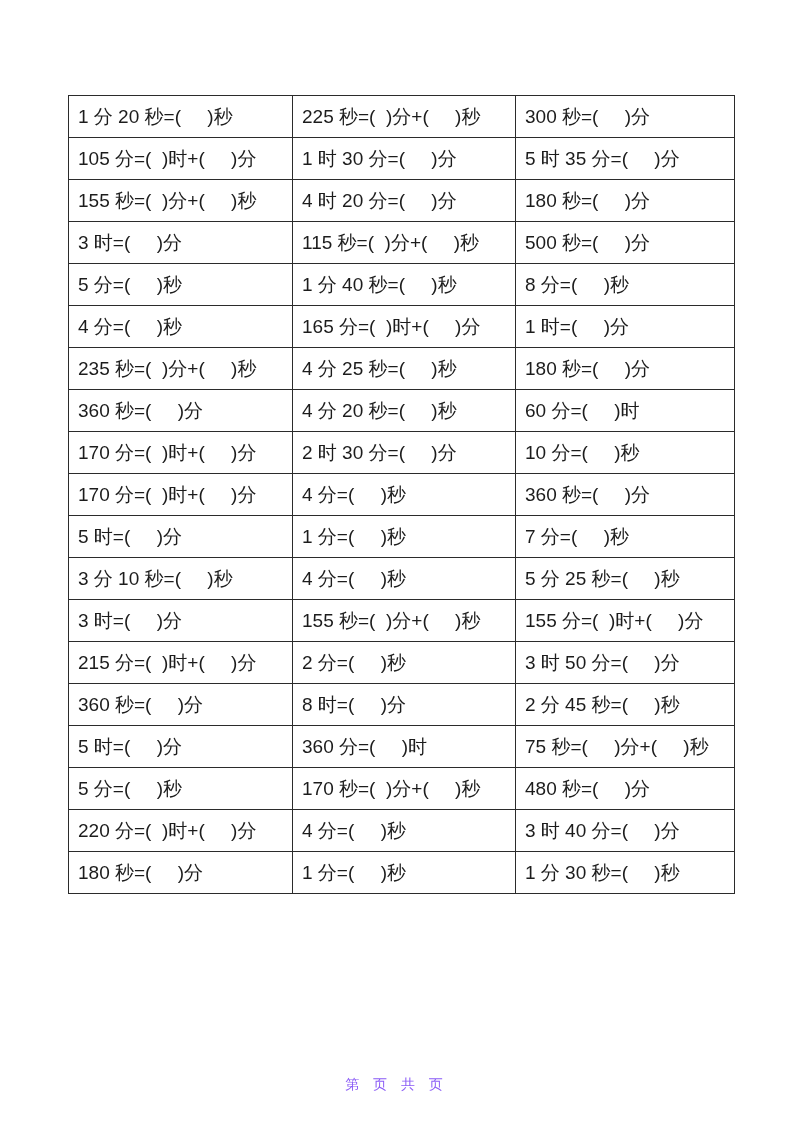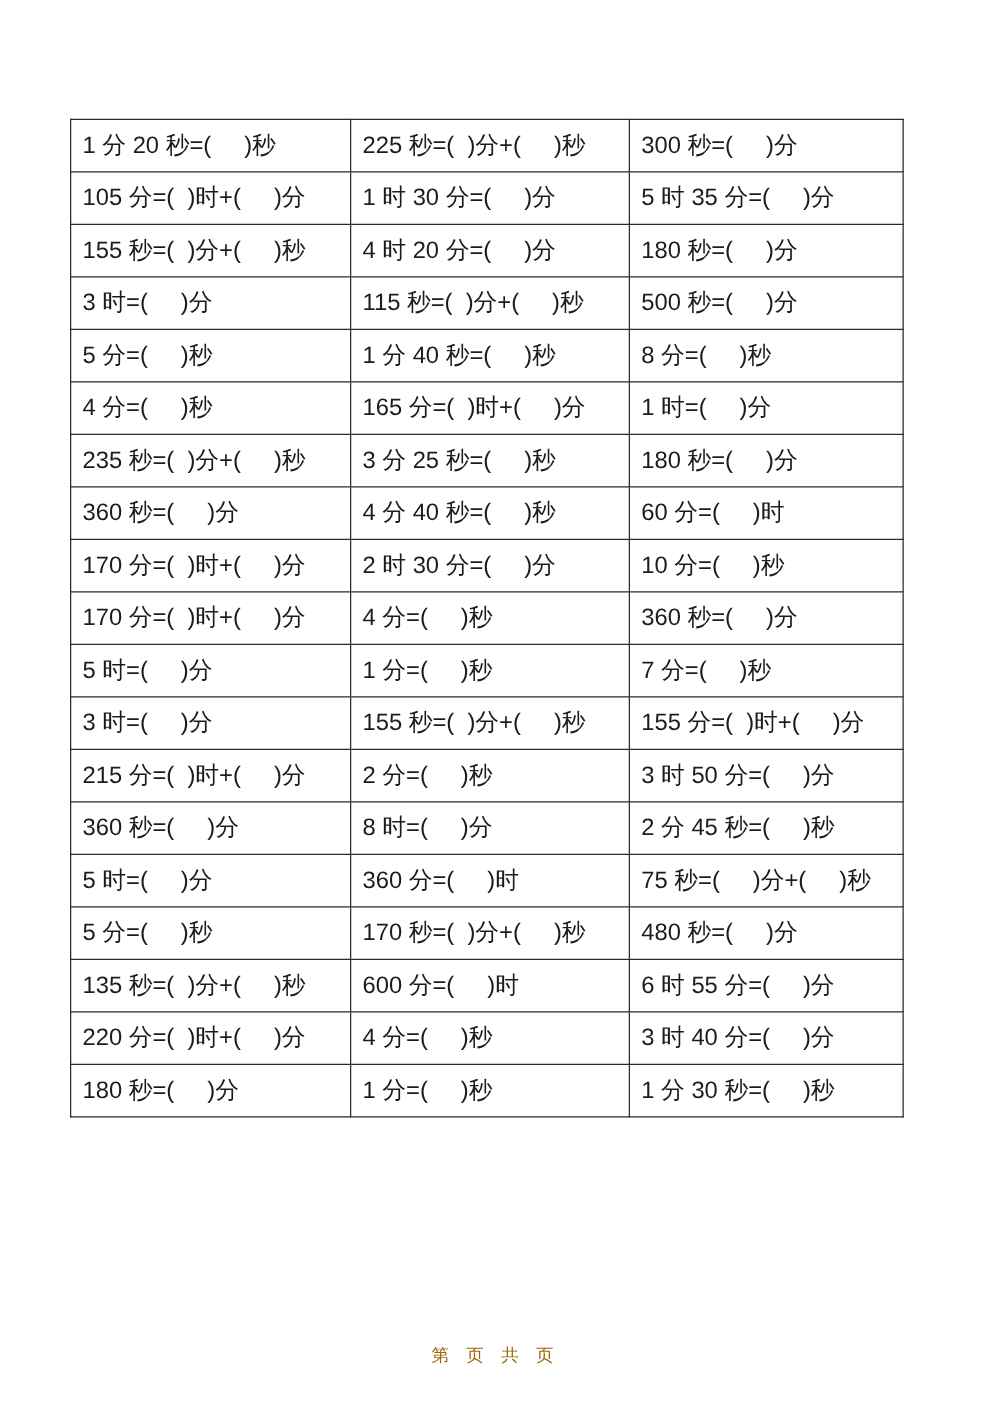--- a/index.html
+++ b/index.html
@@ -10,21 +10,21 @@
   .page {
     position: relative;
     width: 793px;
     height: 1122px;
     background: #ffffff;
     font-family: "Liberation Sans", "DejaVu Sans", sans-serif;
     overflow: hidden;
   }
   table.grid {
     position: absolute;
-    left: 56px;
+    left: 68px;
     top: 95px;
     width: 666px;
     border-collapse: collapse;
     table-layout: fixed;
   }
   table.grid td {
     border: 1px solid #2b2b2b;
     height: 41px;
     padding: 0 2px 0 9px;
     font-size: 19px;
@@ -35,21 +35,21 @@
     vertical-align: middle;
   }
   .footer {
     position: absolute;
     left: 0;
     right: 0;
     top: 1076px;
     text-align: center;
     font-size: 14px;
     letter-spacing: 5px;
-    color: #a16207;
+    color: #8b5cf6;
   }
 </style>
 </head>
 <body>
 
 <div class="page">
   <table class="grid">
     <colgroup>
       <col style="width:224px">
       <col style="width:223px">
@@ -81,42 +81,47 @@
           <td>1 分 40 秒=(     )秒</td>
           <td>8 分=(     )秒</td>
         </tr>
         <tr>
           <td>4 分=(     )秒</td>
           <td>165 分=(  )时+(     )分</td>
           <td>1 时=(     )分</td>
         </tr>
         <tr>
           <td>235 秒=(  )分+(     )秒</td>
-          <td>3 分 25 秒=(     )秒</td>
+          <td>4 分 25 秒=(     )秒</td>
           <td>180 秒=(     )分</td>
         </tr>
         <tr>
           <td>360 秒=(     )分</td>
-          <td>4 分 40 秒=(     )秒</td>
+          <td>4 分 20 秒=(     )秒</td>
           <td>60 分=(     )时</td>
         </tr>
         <tr>
           <td>170 分=(  )时+(     )分</td>
           <td>2 时 30 分=(     )分</td>
           <td>10 分=(     )秒</td>
         </tr>
         <tr>
           <td>170 分=(  )时+(     )分</td>
           <td>4 分=(     )秒</td>
           <td>360 秒=(     )分</td>
         </tr>
         <tr>
           <td>5 时=(     )分</td>
           <td>1 分=(     )秒</td>
           <td>7 分=(     )秒</td>
+        </tr>
+        <tr>
+          <td>3 分 10 秒=(     )秒</td>
+          <td>4 分=(     )秒</td>
+          <td>5 分 25 秒=(     )秒</td>
         </tr>
         <tr>
           <td>3 时=(     )分</td>
           <td>155 秒=(  )分+(     )秒</td>
           <td>155 分=(  )时+(     )分</td>
         </tr>
         <tr>
           <td>215 分=(  )时+(     )分</td>
           <td>2 分=(     )秒</td>
           <td>3 时 50 分=(     )分</td>
@@ -130,25 +135,20 @@
           <td>5 时=(     )分</td>
           <td>360 分=(     )时</td>
           <td>75 秒=(     )分+(     )秒</td>
         </tr>
         <tr>
           <td>5 分=(     )秒</td>
           <td>170 秒=(  )分+(     )秒</td>
           <td>480 秒=(     )分</td>
         </tr>
         <tr>
-          <td>135 秒=(  )分+(     )秒</td>
-          <td>600 分=(     )时</td>
-          <td>6 时 55 分=(     )分</td>
-        </tr>
-        <tr>
           <td>220 分=(  )时+(     )分</td>
           <td>4 分=(     )秒</td>
           <td>3 时 40 分=(     )分</td>
         </tr>
         <tr>
           <td>180 秒=(     )分</td>
           <td>1 分=(     )秒</td>
           <td>1 分 30 秒=(     )秒</td>
         </tr>
       </tbody>

